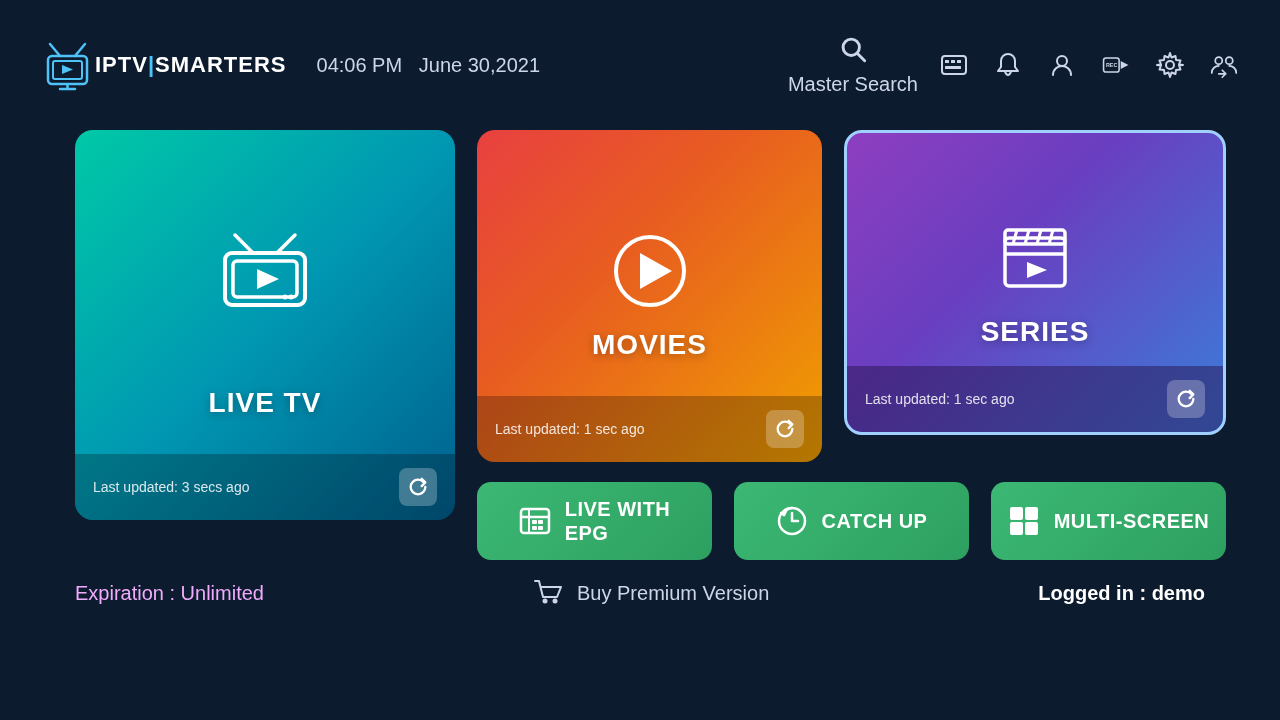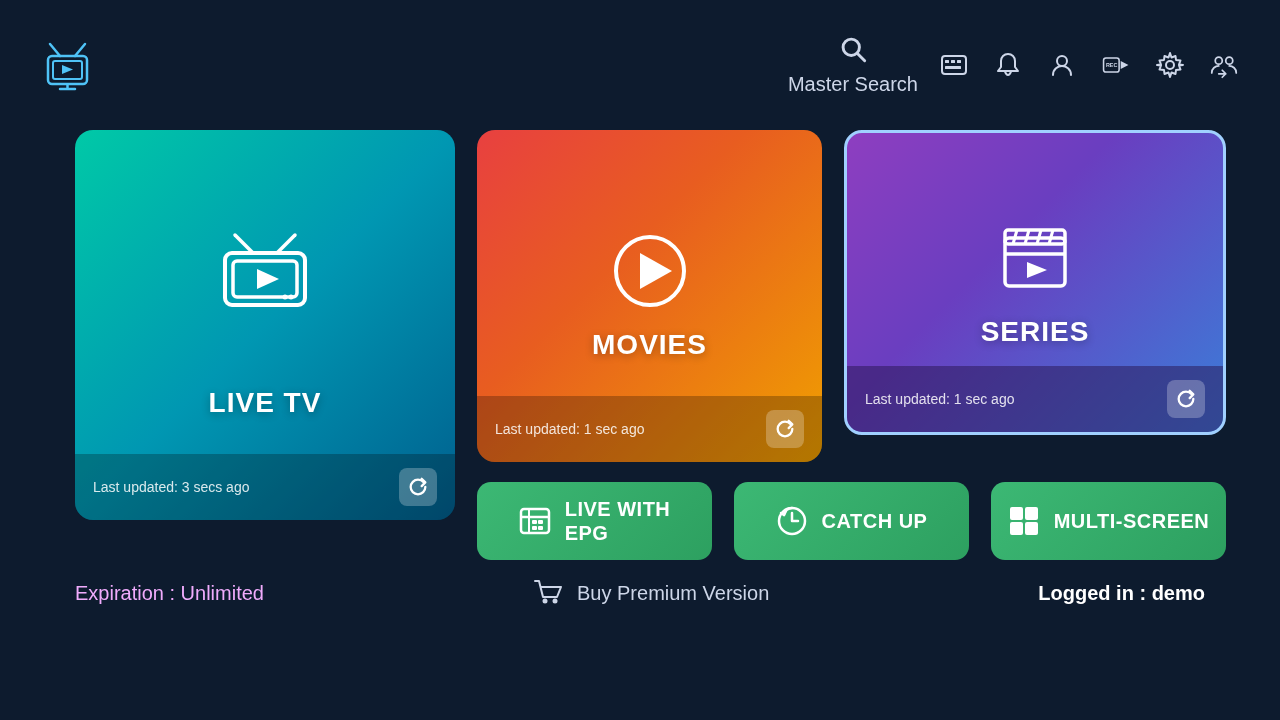--- a/index.html
+++ b/index.html
@@ -318,22 +318,28 @@
 
       <rect x="8" y="18" width="39" height="28" rx="4" fill="none" stroke="#4fc3f7" stroke-width="2.5"></rect>
 
       <rect x="13" y="23" width="29" height="18" rx="2" fill="none" stroke="#4fc3f7" stroke-width="2"></rect>
 
       <polygon points="22,27 22,36 33,31.5" fill="#4fc3f7"></polygon>
 
       <line x1="27.5" y1="46" x2="27.5" y2="51" stroke="#4fc3f7" stroke-width="2.5"></line>
       <line x1="20" y1="51" x2="35" y2="51" stroke="#4fc3f7" stroke-width="2.5" stroke-linecap="round"></line>
     </svg>
+    <div class="logo-text">
+      <span class="iptv">IPTV</span><span style="color:#4fc3f7">|</span><span class="smarters">SMARTERS</span>
+    </div>
   </div>
 
+  <div class="datetime">
+    <span>04:06 PM</span>&nbsp;&nbsp;&nbsp;<span>June 30,2021</span>
+  </div>
 
   <div class="header-spacer"></div>
 
   <button class="search-bar">
     <svg class="search-icon-svg" viewBox="0 0 24 24">
       <circle cx="10.5" cy="10.5" r="7" stroke="#cdd6e8" stroke-width="2.5" fill="none"></circle>
       <line x1="16" y1="16" x2="22" y2="22" stroke="#cdd6e8" stroke-width="2.5" stroke-linecap="round"></line>
     </svg>
     <span style="font-size:20px;color:#cdd6e8;">Master Search</span>
   </button>

